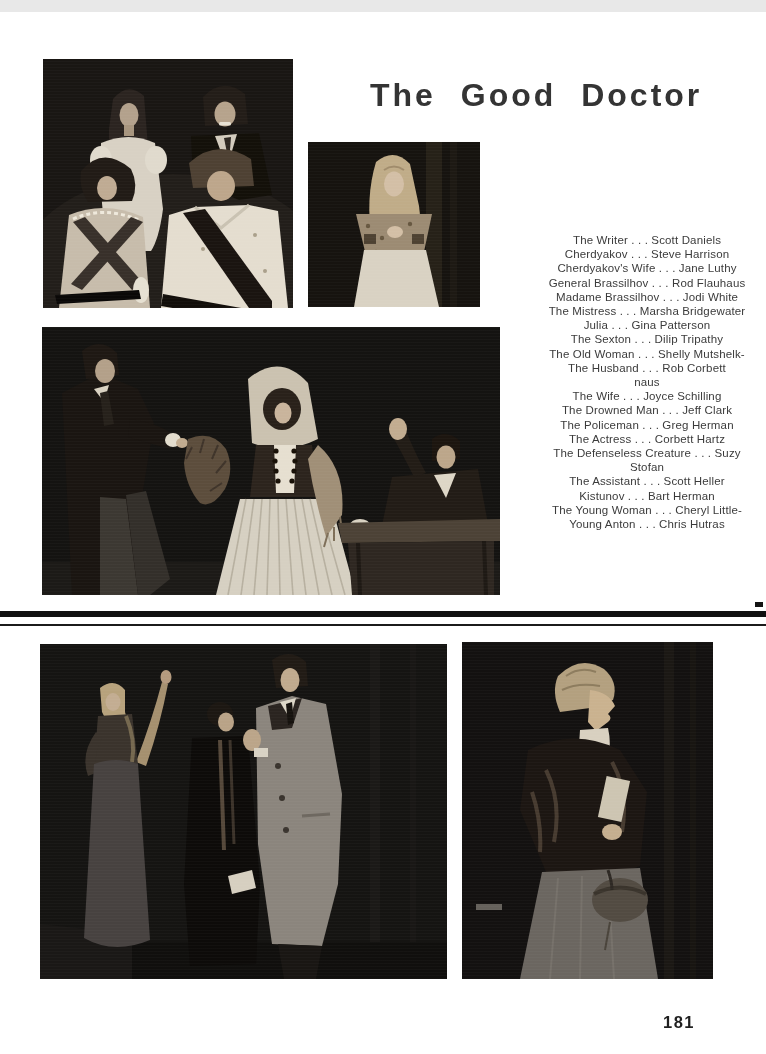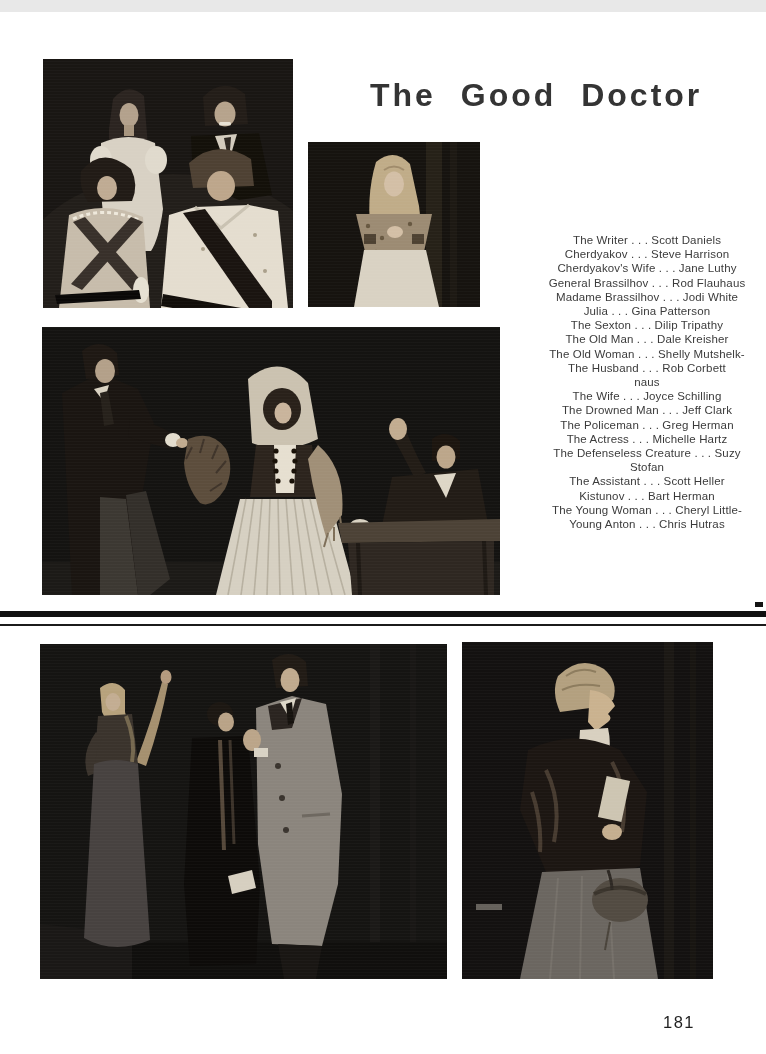--- a/index.html
+++ b/index.html
@@ -36,21 +36,21 @@
     font-size:11.5px;line-height:14.2px;color:#3b3b3b;
     letter-spacing:.15px;
   }
   .cast-line{white-space:nowrap;text-align:center;}
   .rule{position:absolute;left:0;width:766px;background:#101010;}
   .rule-thick{top:599px;height:6px;}
   .rule-thin{top:612px;height:2px;background:#1b1b1b;}
   .edge-tick{position:absolute;left:755px;top:590px;width:8px;height:5px;background:#141414;}
   .page-number{
     position:absolute;left:663px;top:1001px;
-    font-size:16.5px;font-weight:400;letter-spacing:1.5px;color:#1f1f1f;
+    font-size:16.5px;font-weight:700;letter-spacing:1.5px;color:#1f1f1f;
   }
   figure{margin:0;}
 </style>
 </head>
 <body>
 
 <div class="page">
 
   <h1 class="page-title">The Good Doctor</h1>
 
@@ -174,30 +174,30 @@
       </g>
     </svg>
   </figure>
 
   <div class="cast-list">
     <div class="cast-line">The Writer . . . Scott Daniels</div>
     <div class="cast-line">Cherdyakov . . . Steve Harrison</div>
     <div class="cast-line">Cherdyakov's Wife . . . Jane Luthy</div>
     <div class="cast-line">General Brassilhov . . . Rod Flauhaus</div>
     <div class="cast-line">Madame Brassilhov . . . Jodi White</div>
+    <div class="cast-line">The Mistress . . . Marsha Bridgewater</div>
     <div class="cast-line">Julia . . . Gina Patterson</div>
     <div class="cast-line">The Sexton . . . Dilip Tripathy</div>
-    <div class="cast-line">The Old Man . . . Dale Kreisher</div>
     <div class="cast-line">The Old Woman . . . Shelly Mutshelk-</div>
     <div class="cast-line">The Husband . . . Rob Corbett</div>
     <div class="cast-line">naus</div>
     <div class="cast-line">The Wife . . . Joyce Schilling</div>
     <div class="cast-line">The Drowned Man . . . Jeff Clark</div>
     <div class="cast-line">The Policeman . . . Greg Herman</div>
-    <div class="cast-line">The Actress . . . Michelle Hartz</div>
+    <div class="cast-line">The Actress . . . Corbett Hartz</div>
     <div class="cast-line">The Defenseless Creature . . . Suzy</div>
     <div class="cast-line">Stofan</div>
     <div class="cast-line">The Assistant . . . Scott Heller</div>
     <div class="cast-line">Kistunov . . . Bart Herman</div>
     <div class="cast-line">The Young Woman . . . Cheryl Little-</div>
     <div class="cast-line">Young Anton . . . Chris Hutras</div>
   </div>
 
   <div class="rule rule-thick"></div>
   <div class="rule rule-thin"></div>

